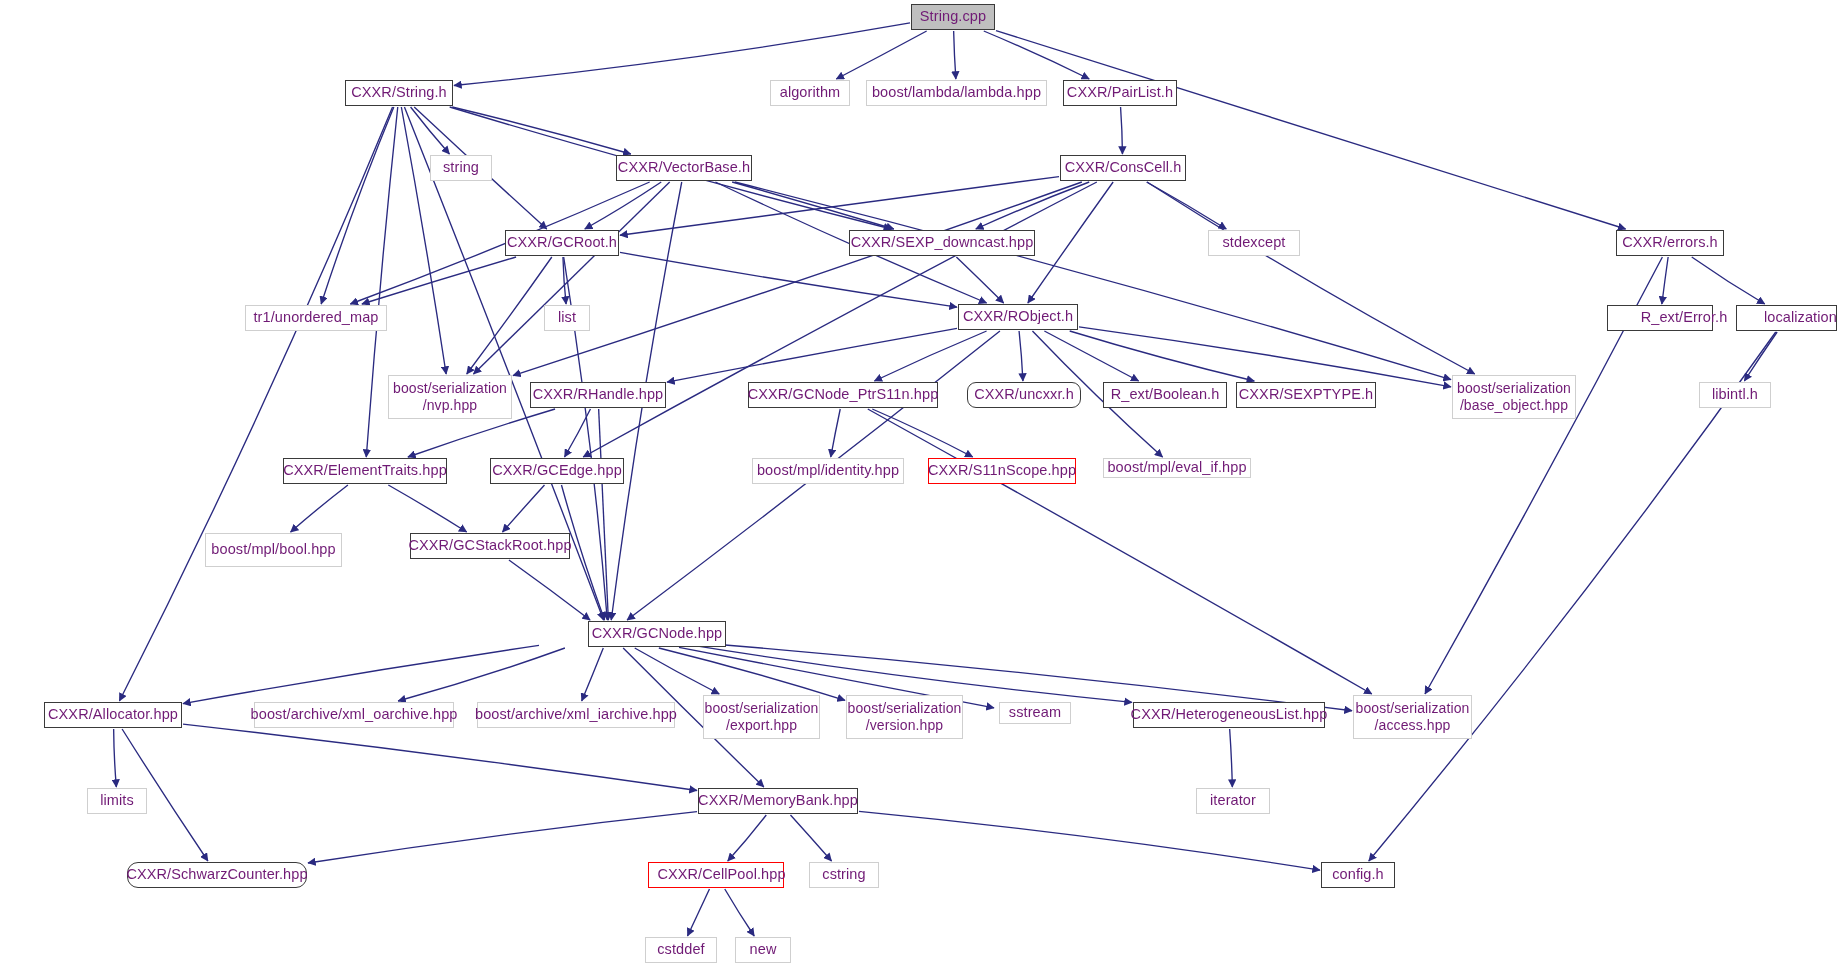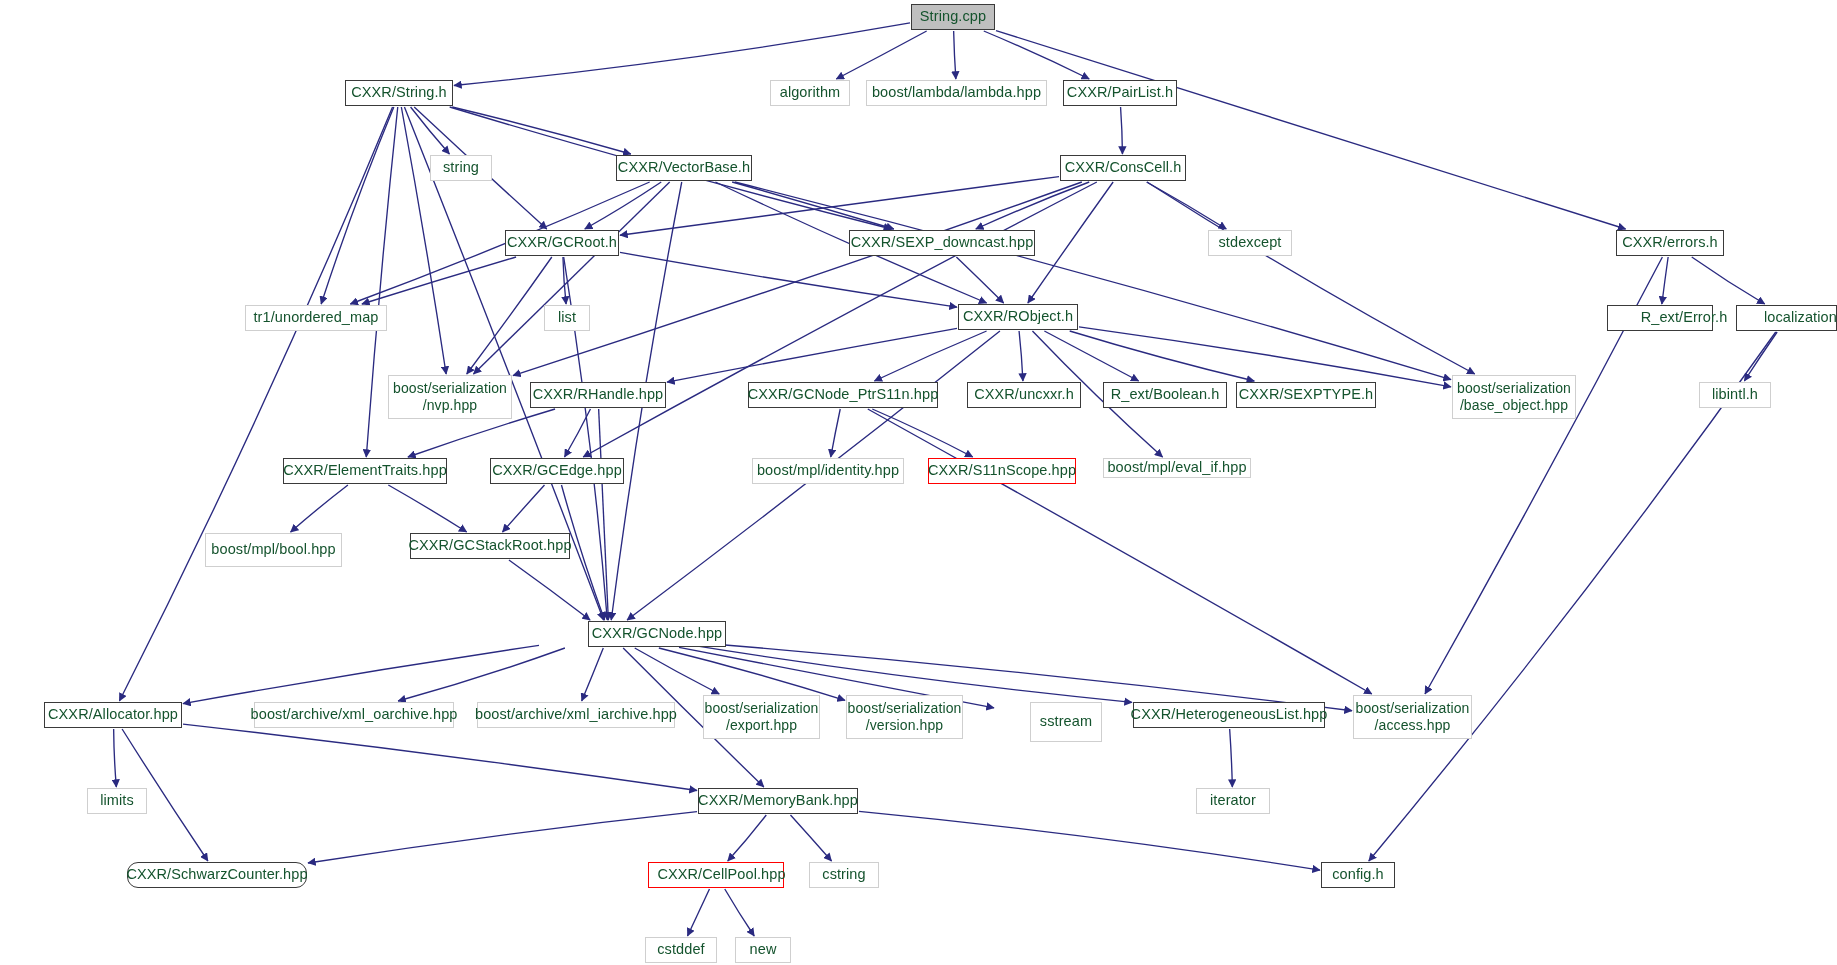--- a/index.html
+++ b/index.html
@@ -1,21 +1,21 @@
 <!DOCTYPE html>
 <html><head>
 <meta charset="utf-8">
 <style>
   html,body{margin:0;padding:0;background:#ffffff;}
   #graph-root{position:relative;width:1837px;height:965px;background:#ffffff;
     font-family:"Liberation Sans","DejaVu Sans",sans-serif;overflow:hidden;}
   svg#edges{position:absolute;left:0;top:0;width:1837px;height:965px;}
   .node{position:absolute;box-sizing:border-box;display:flex;align-items:center;
     justify-content:center;text-align:center;line-height:1.05;white-space:pre;
-    color:#14532d;font-size:14.5px;letter-spacing:0.1px;}
+    color:#701a75;font-size:14.5px;letter-spacing:0.1px;}
   .node.plain{border:1px solid #cfcfcf;background:#ffffff;}
   .node.strong{border:1.6px solid #3a3a3a;background:#ffffff;}
   .node.root{border:1.6px solid #3a3a3a;background:#bfbfbf;}
   .node.danger{border:1.6px solid #ff0000;background:#ffffff;}
   .node.two-line{line-height:1.18;font-size:14px;}
 </style>
 </head>
 <body>
 
 <div id="graph-root">
@@ -110,53 +110,53 @@
       <div class="node root" style="left: 911px; top: 4px; width: 84px; height: 26px;">String.cpp</div>
       <div class="node strong" style="left: 345px; top: 80px; width: 108px; height: 26px;">CXXR/String.h</div>
       <div class="node plain" style="left: 770px; top: 80px; width: 80px; height: 26px;">algorithm</div>
       <div class="node plain" style="left: 866px; top: 80px; width: 181px; height: 26px;">boost/lambda/lambda.hpp</div>
       <div class="node strong" style="left: 1063px; top: 80px; width: 114px; height: 26px;">CXXR/PairList.h</div>
       <div class="node plain" style="left: 430px; top: 155px; width: 62px; height: 26px;">string</div>
       <div class="node strong" style="left: 616px; top: 155px; width: 136px; height: 26px;">CXXR/VectorBase.h</div>
       <div class="node strong" style="left: 1060px; top: 155px; width: 126px; height: 26px;">CXXR/ConsCell.h</div>
       <div class="node strong" style="left: 505px; top: 230px; width: 114px; height: 26px;">CXXR/GCRoot.h</div>
       <div class="node strong" style="left: 849px; top: 230px; width: 186px; height: 26px;">CXXR/SEXP_downcast.hpp</div>
-      <div class="node plain" style="left: 1208px; top: 230px; width: 84px; height: 26px;">stdexcept</div>
+      <div class="node plain" style="left: 1208px; top: 230px; width: 92px; height: 26px;">stdexcept</div>
       <div class="node strong" style="left: 1616px; top: 230px; width: 108px; height: 26px;">CXXR/errors.h</div>
       <div class="node plain" style="left: 245px; top: 305px; width: 142px; height: 26px;">tr1/unordered_map</div>
       <div class="node plain" style="left: 544px; top: 305px; width: 46px; height: 26px;">list</div>
       <div class="node strong" style="left: 958px; top: 304px; width: 120px; height: 26px;">CXXR/RObject.h</div>
       <div class="node strong" style="left: 1607px; top: 305px; width: 106px; height: 26px; padding-left: 48px;">R_ext/Error.h</div>
       <div class="node strong" style="left: 1736px; top: 305px; width: 101px; height: 26px; padding-left: 40px;">localization.h</div>
       <div class="node plain two-line" style="left: 388px; top: 375px; width: 124px; height: 44px;">boost/serialization
 /nvp.hpp</div>
       <div class="node strong" style="left: 530px; top: 382px; width: 136px; height: 26px;">CXXR/RHandle.hpp</div>
       <div class="node strong" style="left: 748px; top: 382px; width: 190px; height: 26px;">CXXR/GCNode_PtrS11n.hpp</div>
-      <div class="node strong" style="left: 967px; top: 382px; width: 114px; height: 26px;">CXXR/uncxxr.h</div>
+      <div class="node strong" style="left: 967px; top: 382px; width: 114px; height: 26px; border-radius: 9px;">CXXR/uncxxr.h</div>
       <div class="node strong" style="left: 1103px; top: 382px; width: 124px; height: 26px;">R_ext/Boolean.h</div>
       <div class="node strong" style="left: 1236px; top: 382px; width: 140px; height: 26px;">CXXR/SEXPTYPE.h</div>
       <div class="node plain two-line" style="left: 1452px; top: 375px; width: 124px; height: 44px;">boost/serialization
 /base_object.hpp</div>
       <div class="node plain" style="left: 1699px; top: 382px; width: 72px; height: 26px;">libintl.h</div>
       <div class="node strong" style="left: 283px; top: 458px; width: 164px; height: 26px;">CXXR/ElementTraits.hpp</div>
       <div class="node strong" style="left: 490px; top: 458px; width: 134px; height: 26px;">CXXR/GCEdge.hpp</div>
       <div class="node plain" style="left: 752px; top: 458px; width: 152px; height: 26px;">boost/mpl/identity.hpp</div>
       <div class="node danger" style="left: 928px; top: 458px; width: 148px; height: 26px;">CXXR/S11nScope.hpp</div>
       <div class="node plain" style="left: 1103px; top: 458px; width: 148px; height: 20px;">boost/mpl/eval_if.hpp</div>
       <div class="node plain" style="left: 205px; top: 533px; width: 137px; height: 34px;">boost/mpl/bool.hpp</div>
       <div class="node strong" style="left: 410px; top: 533px; width: 160px; height: 26px;">CXXR/GCStackRoot.hpp</div>
       <div class="node strong" style="left: 540px; top: 621px; width: 138px; height: 26px; margin-left: 48px;">CXXR/GCNode.hpp</div>
       <div class="node strong" style="left: 44px; top: 702px; width: 138px; height: 26px;">CXXR/Allocator.hpp</div>
       <div class="node plain" style="left: 254px; top: 702px; width: 200px; height: 26px;">boost/archive/xml_oarchive.hpp</div>
       <div class="node plain" style="left: 477px; top: 702px; width: 198px; height: 26px;">boost/archive/xml_iarchive.hpp</div>
       <div class="node plain two-line" style="left: 703px; top: 695px; width: 117px; height: 44px;">boost/serialization
 /export.hpp</div>
       <div class="node plain two-line" style="left: 846px; top: 695px; width: 117px; height: 44px;">boost/serialization
 /version.hpp</div>
-      <div class="node plain" style="left: 1030px; top: 702px; width: 72px; height: 40px; text-align: center;">sstream</div>
+      <div class="node plain" style="left: 999px; top: 702px; width: 72px; height: 22px; text-align: center;">sstream</div>
       <div class="node strong" style="left: 1133px; top: 702px; width: 192px; height: 26px;">CXXR/HeterogeneousList.hpp</div>
       <div class="node plain two-line" style="left: 1353px; top: 695px; width: 119px; height: 44px;">boost/serialization
 /access.hpp</div>
       <div class="node plain" style="left: 87px; top: 788px; width: 60px; height: 26px;">limits</div>
       <div class="node strong" style="left: 698px; top: 788px; width: 160px; height: 26px;">CXXR/MemoryBank.hpp</div>
       <div class="node plain" style="left: 1196px; top: 788px; width: 74px; height: 26px;">iterator</div>
       <div class="node strong" style="left: 127px; top: 862px; width: 180px; height: 26px; border-radius: 11px;">CXXR/SchwarzCounter.hpp</div>
       <div class="node danger" style="left: 648px; top: 862px; width: 136px; height: 26px; padding-left: 11px;">CXXR/CellPool.hpp</div>
       <div class="node plain" style="left: 809px; top: 862px; width: 70px; height: 26px;">cstring</div>
       <div class="node strong" style="left: 1321px; top: 862px; width: 74px; height: 26px;">config.h</div>

